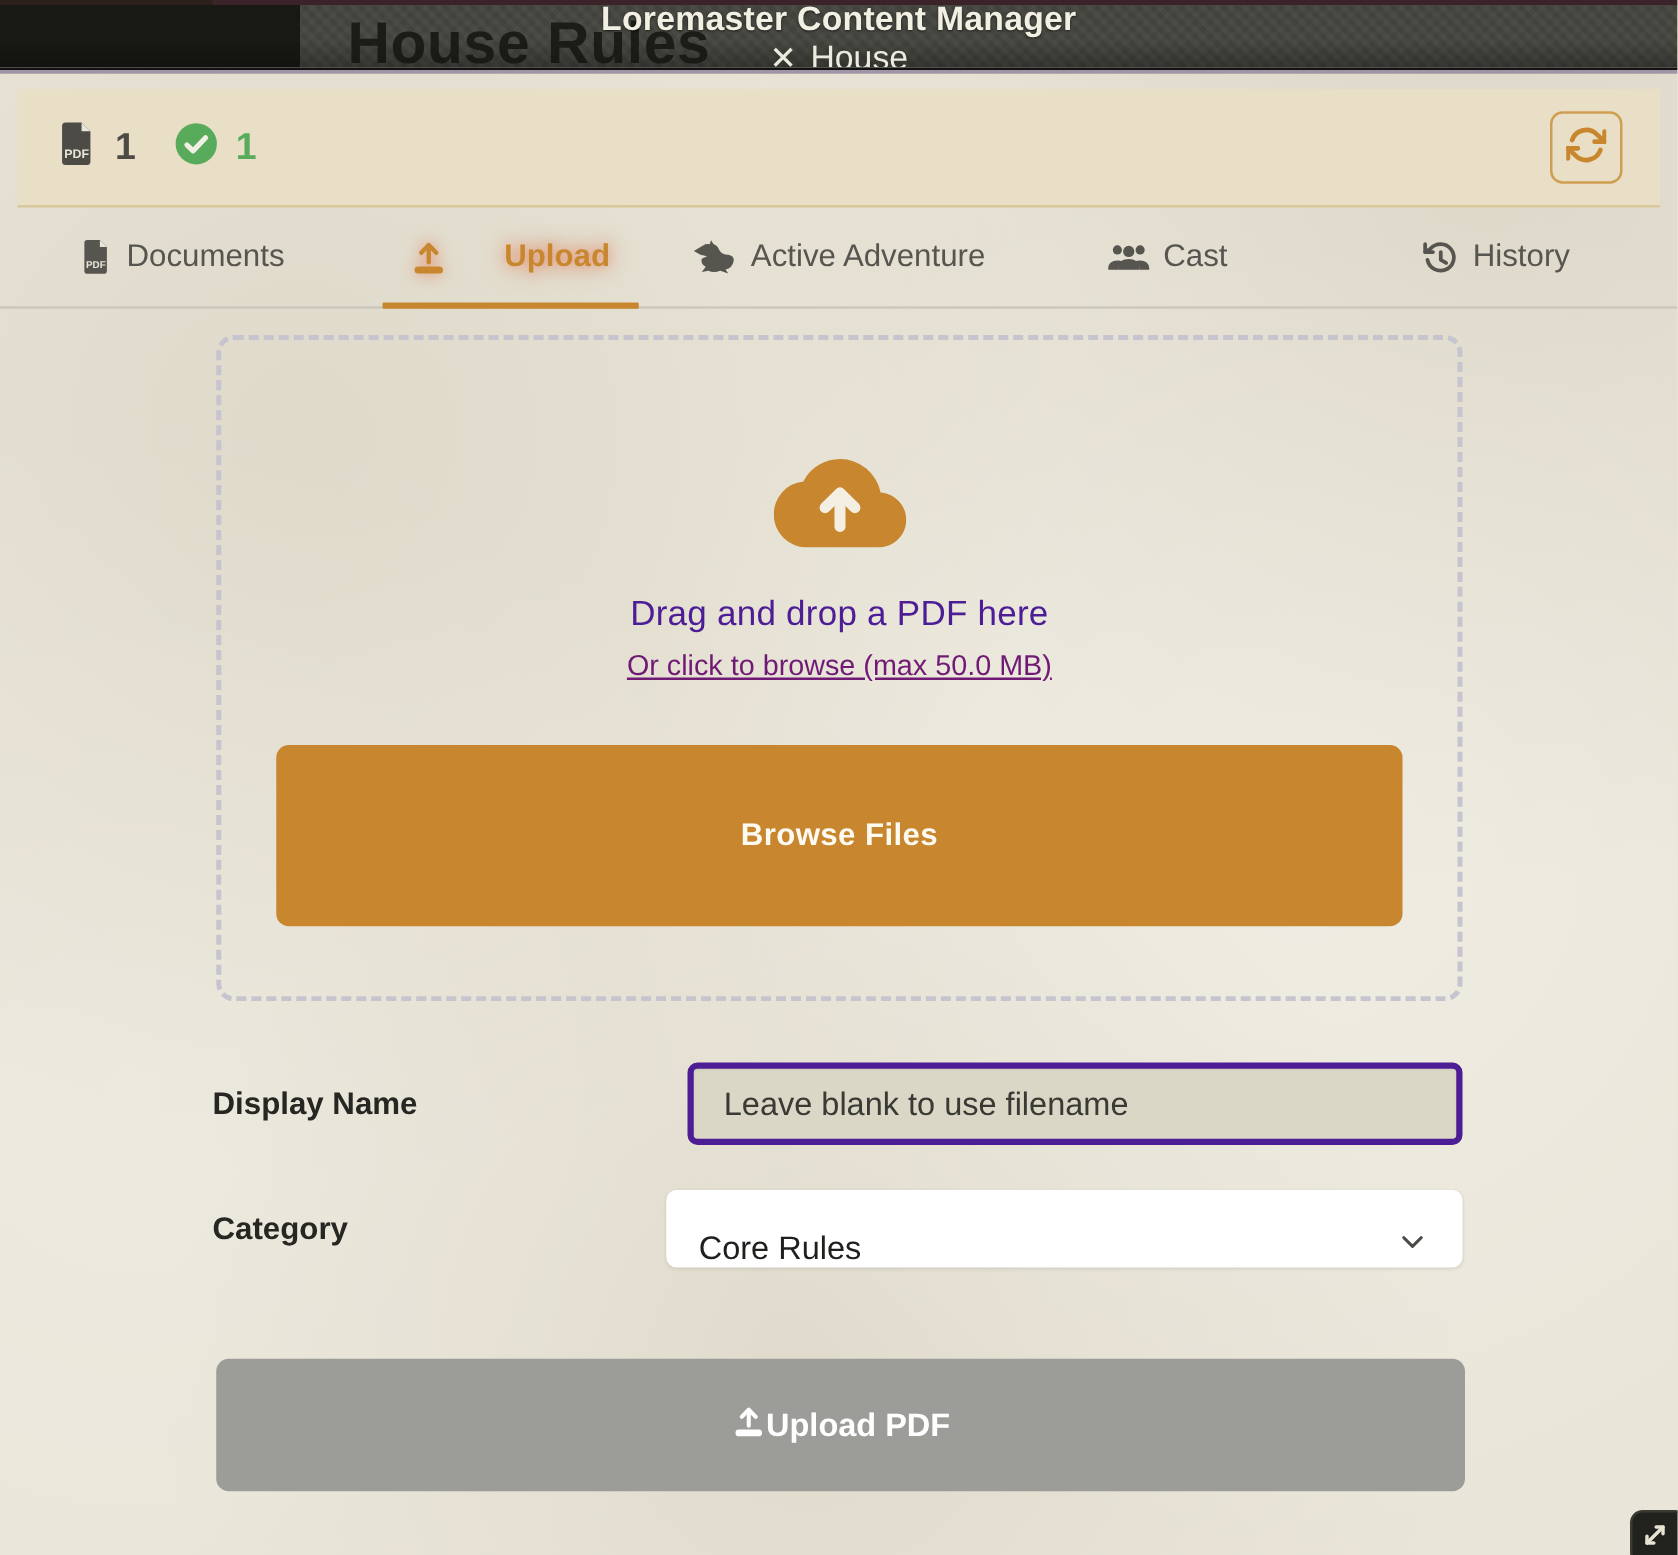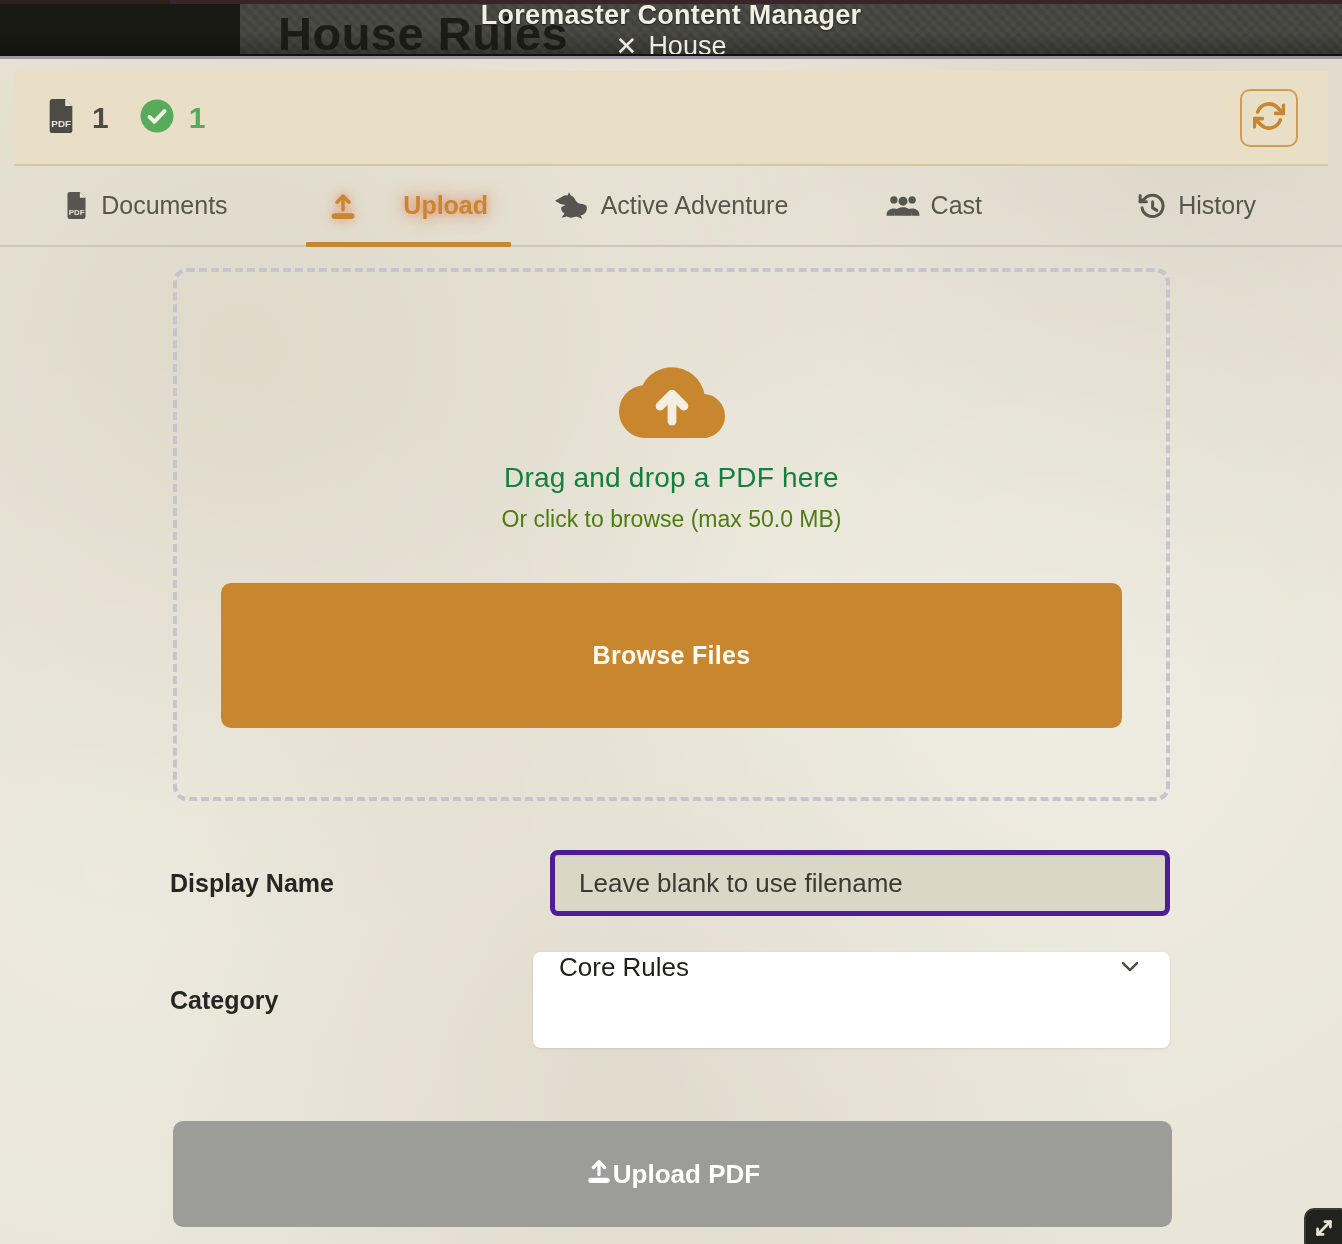--- a/index.html
+++ b/index.html
@@ -99,44 +99,44 @@
     background: #c8872e; border-radius: 1px;
   }
 
   
   .dropzone {
     margin: 21px 158px 0 159px; height: 533px;
     border: 4px dashed #c6c4cf; border-radius: 14px;
     display: flex; flex-direction: column; align-items: center; cursor: pointer;
   }
   .cloud { margin-top: 82px; }
-  .dz-title { margin-top: 20px; font-size: 28px; color: #15803d; letter-spacing: 0.2px; }
-  .dz-sub { margin-top: 12px; font-size: 23px; color: #4d7c0f; }
+  .dz-title { margin-top: 32px; font-size: 28px; color: #4c1d95; letter-spacing: 0.2px; }
+  .dz-sub { margin-top: 12px; font-size: 23px; color: #701a75; text-decoration: underline; }
   .browse-btn {
     margin-top: 50px; align-self: stretch; margin-left: 44px; margin-right: 44px;
     height: 145px; border: none; border-radius: 10px; background: #c8872e;
     color: #fdfaf2; font-size: 25px; font-weight: bold; letter-spacing: 0.3px;
     font-family: "Liberation Sans", sans-serif; cursor: pointer;
   }
 
   
   .form-row { display: flex; align-items: center; margin-left: 156px; margin-right: 158px; }
   .row-display-name { margin-top: 49px; }
   .row-category { margin-top: 36px; }
   .form-label { width: 380px; font-size: 25px; font-weight: bold; color: #262622; }
   .text-input {
     flex: 1; height: 66px; border: 5px solid #4c1d95; border-radius: 8px;
     background: #dbd7c6; padding: 0 24px; font-size: 26px; color: #3a3a35;
     font-family: "Liberation Sans", sans-serif; box-shadow: inset 0 1px 2px rgba(0,0,0,0.06);
     outline: none;
   }
   .text-input::placeholder { color: #3a3a35; opacity: 1; }
   .select-box {
-    flex: 1; height: 96px; margin-left: -17px; border-radius: 8px; background: #ffffff;
-    display: flex; align-items: flex-start; justify-content: space-between;
+    flex: 1; height: 62px; margin-left: -17px; border-radius: 8px; background: #ffffff;
+    display: flex; align-items: flex-end; justify-content: space-between;
     padding: 0 26px; font-size: 26px; color: #1f1f1c; cursor: pointer;
     box-shadow: 0 1px 3px rgba(0,0,0,0.10);
   }
   .upload-btn {
     display: flex; align-items: center; justify-content: center; 
     margin: 73px 156px 0 159px; height: 106px; width: calc(100% - 315px);
     border: none; border-radius: 10px; background: #9c9c99;
     color: #ffffff; font-size: 26px; font-weight: bold;
     font-family: "Liberation Sans", sans-serif; cursor: pointer;
   }

